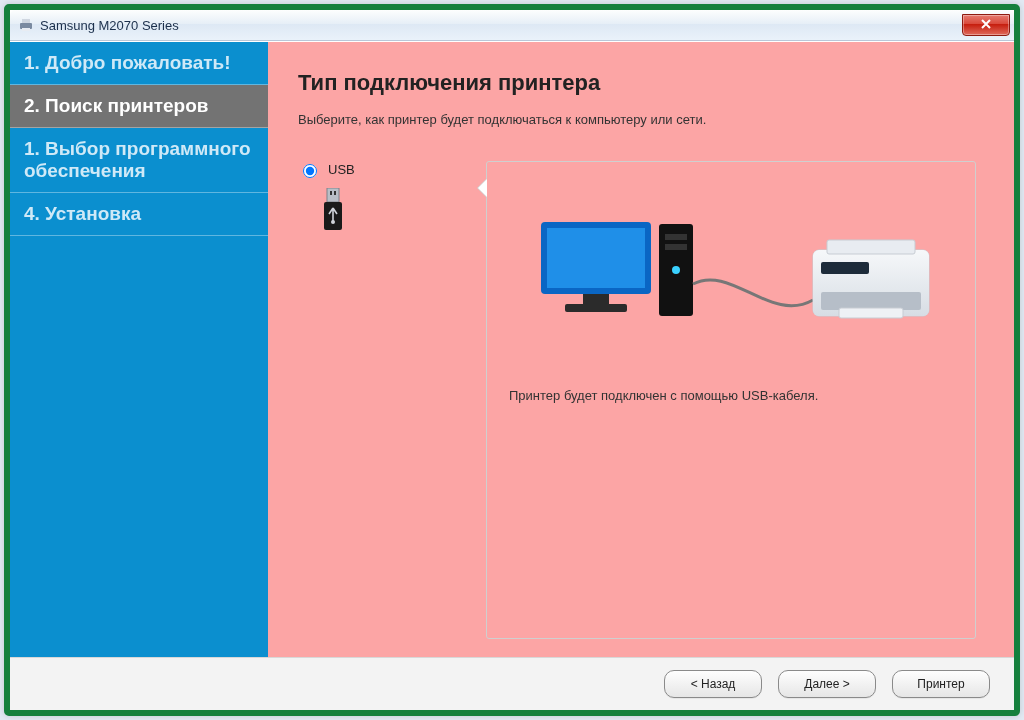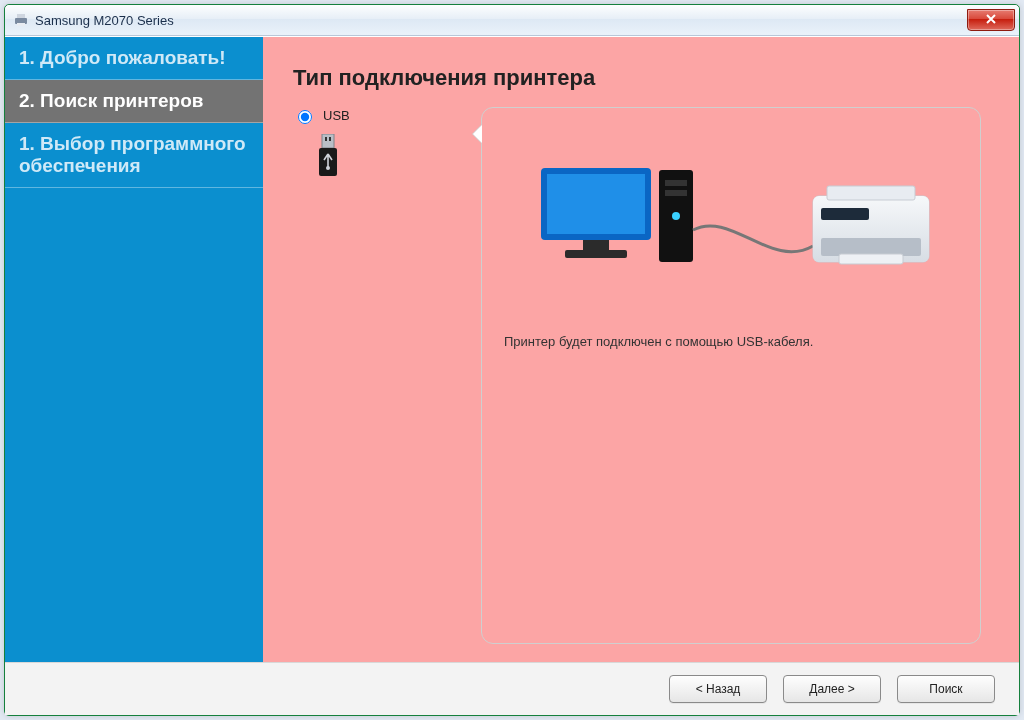--- a/index.html
+++ b/index.html
@@ -1,42 +1,42 @@
 <!DOCTYPE html>
 <html><head>
 <meta charset="utf-8">
 <style>
   html,body{margin:0;padding:0;font-family:"Segoe UI",Tahoma,sans-serif;font-size:13px;background:#e8eef6;height:100%;}
   .outer{width:1024px;height:720px;background:#e2e9f3;position:relative;overflow:hidden;}
-  .win{position:absolute;left:4px;top:4px;right:4px;bottom:4px;background:#fff;border:1px solid #15803d;border-radius:5px;box-shadow:0 0 6px rgba(0,0,0,.15);display:flex;flex-direction:column;}
+  .win{position:absolute;left:4px;top:4px;right:4px;bottom:4px;background:#fff;border:6px solid #15803d;border-radius:5px;box-shadow:0 0 6px rgba(0,0,0,.15);display:flex;flex-direction:column;}
   .titlebar{height:30px;background:linear-gradient(#fdfefe,#e7eff7 45%,#dde8f4 46%,#eaf2fa);border-bottom:1px solid #b9c7d8;display:flex;align-items:center;padding:0 2px 0 8px;border-radius:5px 5px 0 0;}
   .titlebar .ticon{width:16px;height:16px;margin-right:6px;}
   .titlebar .ttext{flex:1;color:#1b2f4b;font-size:13px;}
   .closebtn{width:46px;height:20px;margin-right:2px;border-radius:0 0 4px 4px;background:linear-gradient(#e67b70,#d9483a 45%,#c61d0d 46%,#df6a5c);border:1px solid #8e1b10;display:flex;align-items:center;justify-content:center;color:#fff;font-weight:bold;font-size:11px;box-shadow:inset 0 0 0 1px rgba(255,255,255,.35);}
   .body{flex:1;display:flex;border-top:1px solid #fff;}
   .sidebar{width:258px;background:#0b8fcf;color:#fff;display:flex;flex-direction:column;}
   .step{padding:10px 14px;border-bottom:1px solid rgba(255,255,255,.35);font-size:19px;font-weight:bold;cursor:pointer;}
   .step.active{background:#737373;color:#fff;}
   .step.dim{color:#cfe9f7;font-weight:bold;}
   .sidebar .fill{flex:1;}
   .main{flex:1;background:#fca5a5;padding:28px 38px 18px 30px;display:flex;flex-direction:column;position:relative;}
   h1{margin:0 0 16px 0;font-size:22px;font-weight:bold;color:#222;}
   .subtitle{color:#333;margin-bottom:34px;}
   .content{display:flex;gap:28px;flex:1;}
   .options{width:160px;}
   .opt{margin-bottom:44px;}
   .opt .row{display:flex;align-items:center;gap:8px;}
   .opt input[type=radio]{width:14px;height:14px;}
   .opt .lbl{font-weight:normal;color:#222;}
   .opt .oicon{margin:10px 0 0 22px;}
-  .preview{flex:1;border:1px solid #cfcfcf;border-radius:12px;padding:22px;position:relative;min-height:340px;}
+  .preview{flex:1;border:1px solid #cfcfcf;border-radius:3px;padding:22px;position:relative;min-height:340px;}
   .preview .diagram{display:flex;align-items:flex-end;justify-content:center;gap:2px;margin:20px 0 40px;}
   .desc{color:#333;line-height:1.9;font-size:13px;}
   .footer{height:52px;border-top:1px solid #d8d8d8;display:flex;align-items:center;justify-content:flex-end;gap:16px;padding:0 24px;background:#f3f3f3;}
-  .btn{min-width:96px;height:26px;border:1px solid #8a8a8a;border-radius:4px;background:linear-gradient(#fefefe,#e6e6e6);font-size:12px;color:#222;display:flex;align-items:center;justify-content:center;cursor:pointer;box-shadow:0 1px 0 rgba(0,0,0,.05);}
+  .btn{min-width:96px;height:26px;border:1px solid #8a8a8a;border-radius:10px;background:linear-gradient(#fefefe,#e6e6e6);font-size:12px;color:#222;display:flex;align-items:center;justify-content:center;cursor:pointer;box-shadow:0 1px 0 rgba(0,0,0,.05);}
   .speech-notch{position:absolute;left:-10px;top:16px;width:0;height:0;border-top:10px solid transparent;border-bottom:10px solid transparent;border-right:10px solid #cfcfcf;}
   .speech-notch::after{content:"";position:absolute;left:1px;top:-9px;border-top:9px solid transparent;border-bottom:9px solid transparent;border-right:9px solid #fff;}
 </style>
 </head>
 <body>
 
 <div class="outer">
   <div class="win">
 
     <div class="titlebar">
@@ -56,25 +56,27 @@
         </span>
       </div>
     </div>
 
     <div class="body">
 
       <div class="sidebar">
         <div class="step dim">1. Добро пожаловать!</div>
         <div class="step active">2. Поиск принтеров</div>
         <div class="step dim">1. Выбор программного обеспечения</div>
+        <div class="step dim">4. Установка</div>
         <div class="fill"></div>
       </div>
 
       <div class="main">
         <h1>Тип подключения принтера</h1>
+        <div class="subtitle">Выберите, как принтер будет подключаться к компьютеру или сети.</div>
 
         <div class="content">
 
           <div class="options">
 
             <div class="opt">
               <div class="row">
                 <input type="radio" name="conn" checked="" style="">
                 <span class="lbl">USB</span>
               </div>
@@ -132,17 +134,17 @@
             </div>
           </div>
 
         </div>
       </div>
     </div>
 
     <div class="footer">
       <div class="btn">&lt; Назад</div>
       <div class="btn">Далее &gt;</div>
-      <div class="btn">Поиск</div>
+      <div class="btn">Принтер</div>
     </div>
 
   </div>
 </div>
 
 </body></html>

